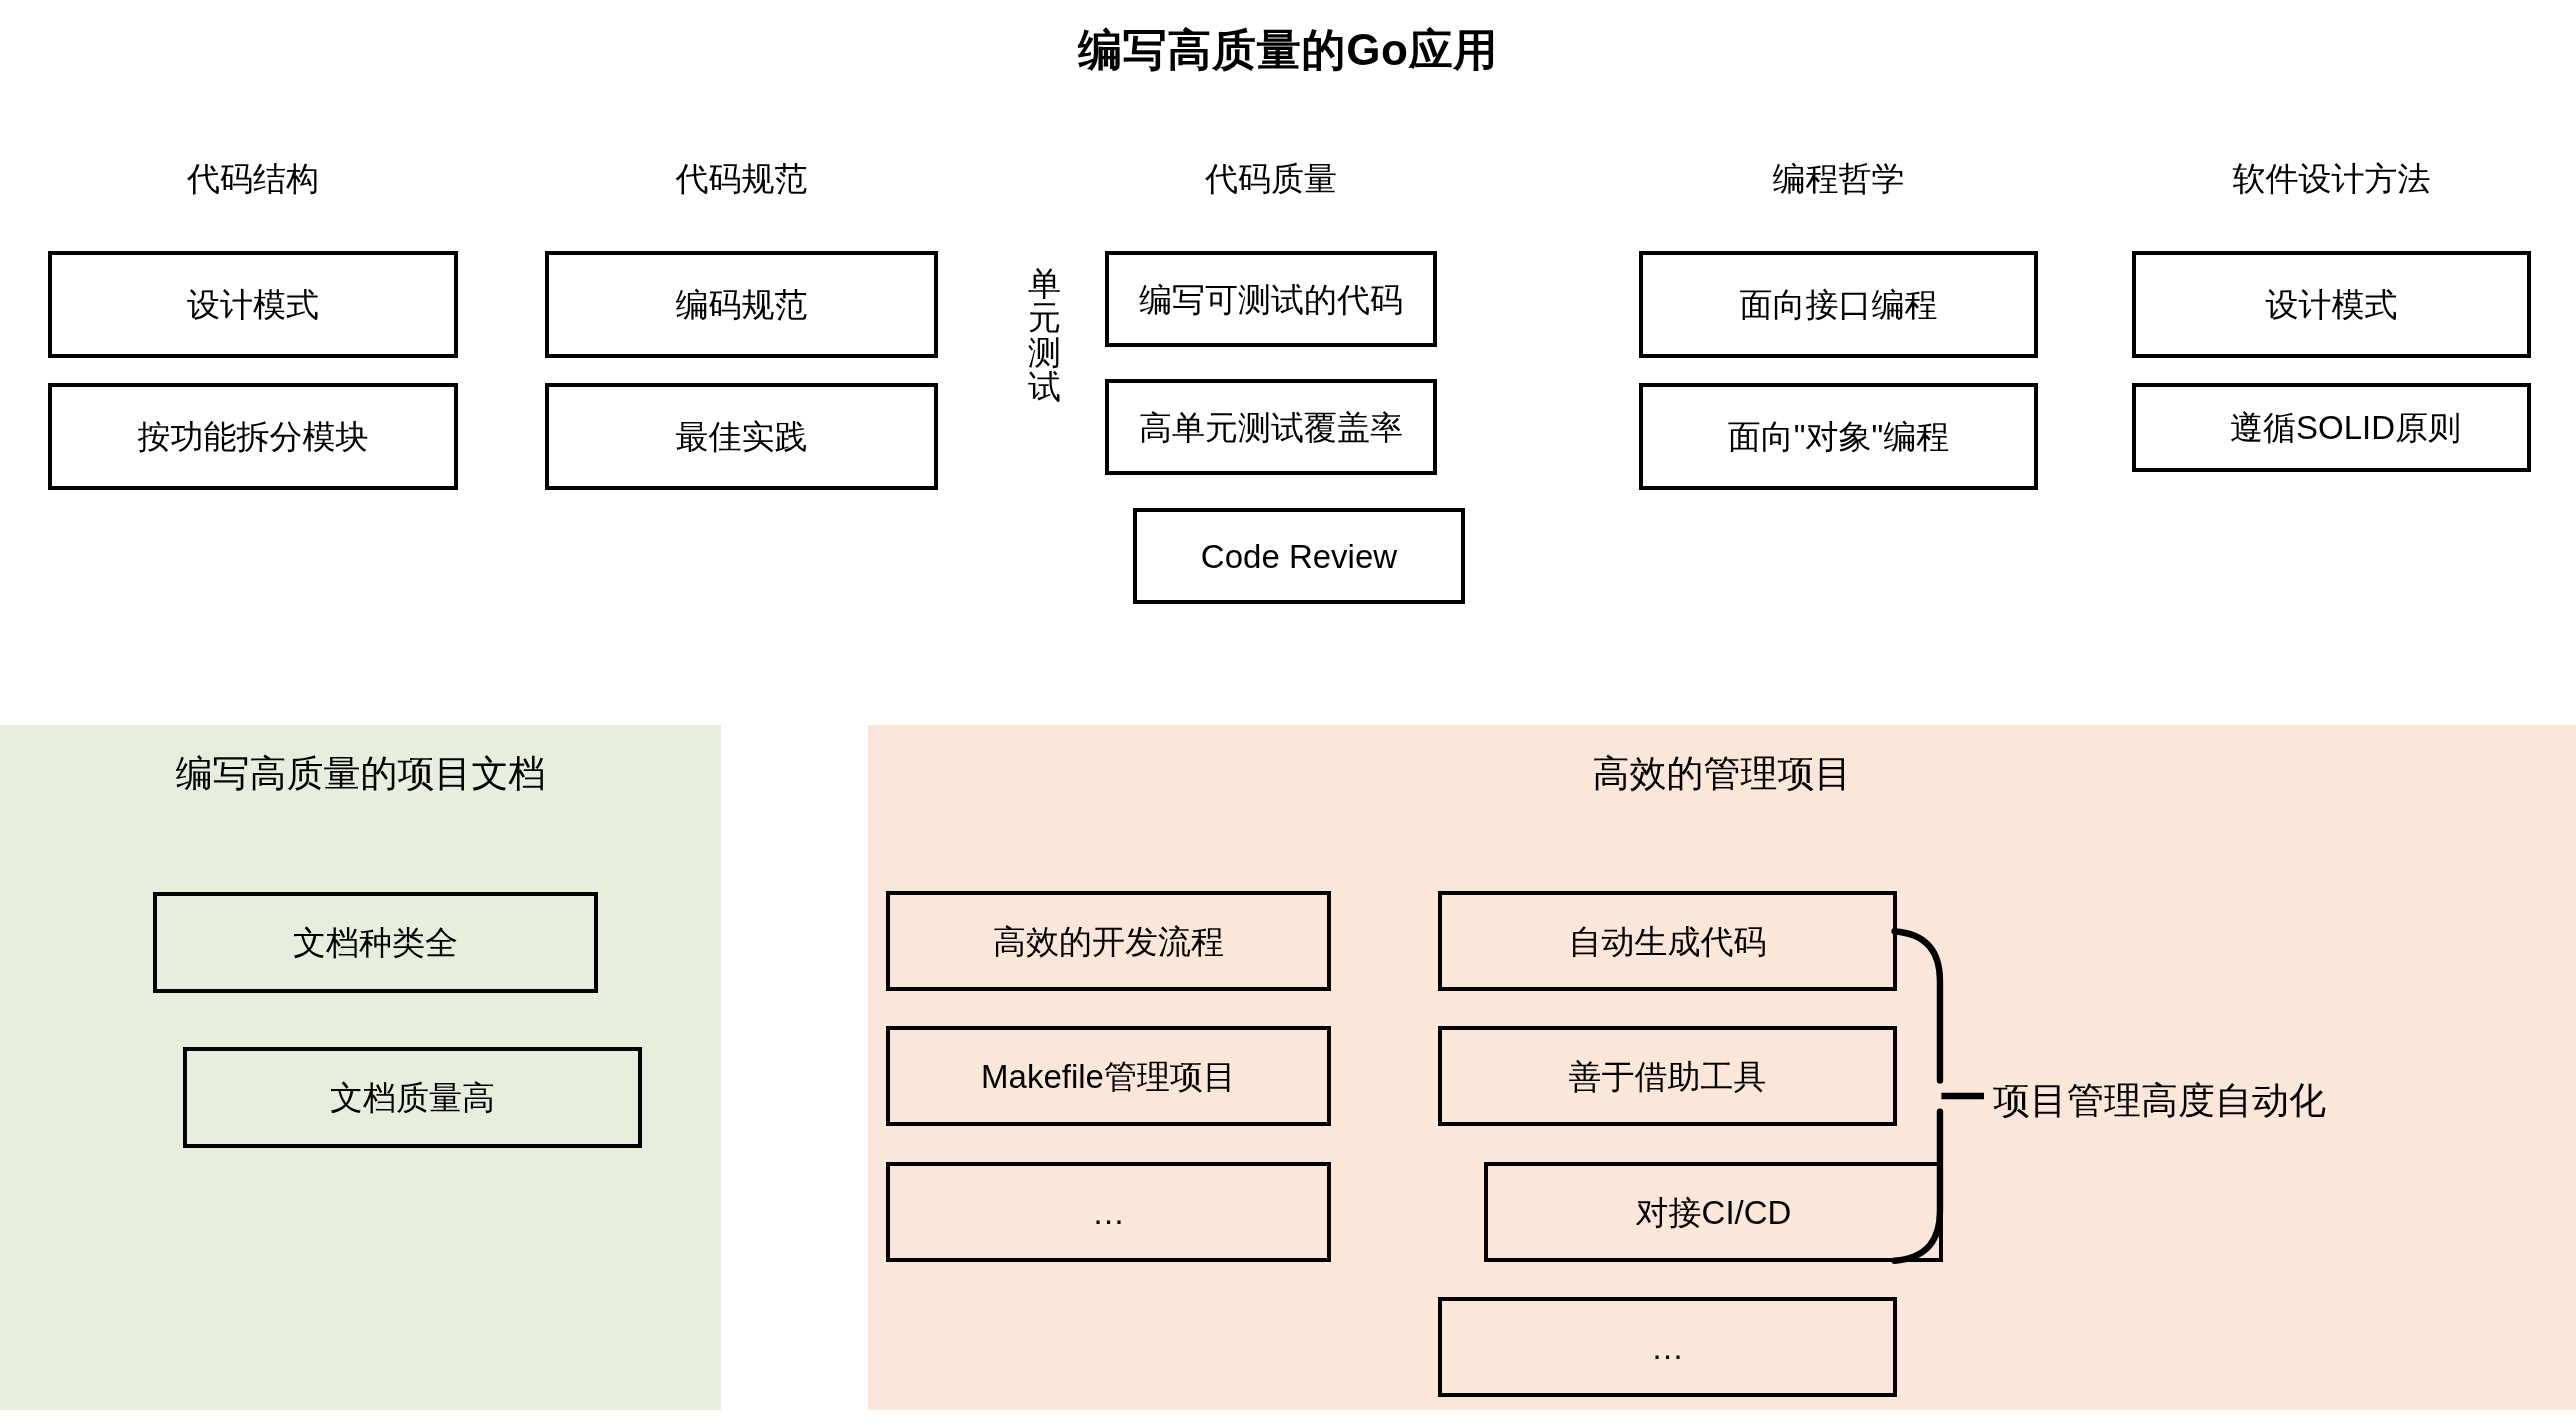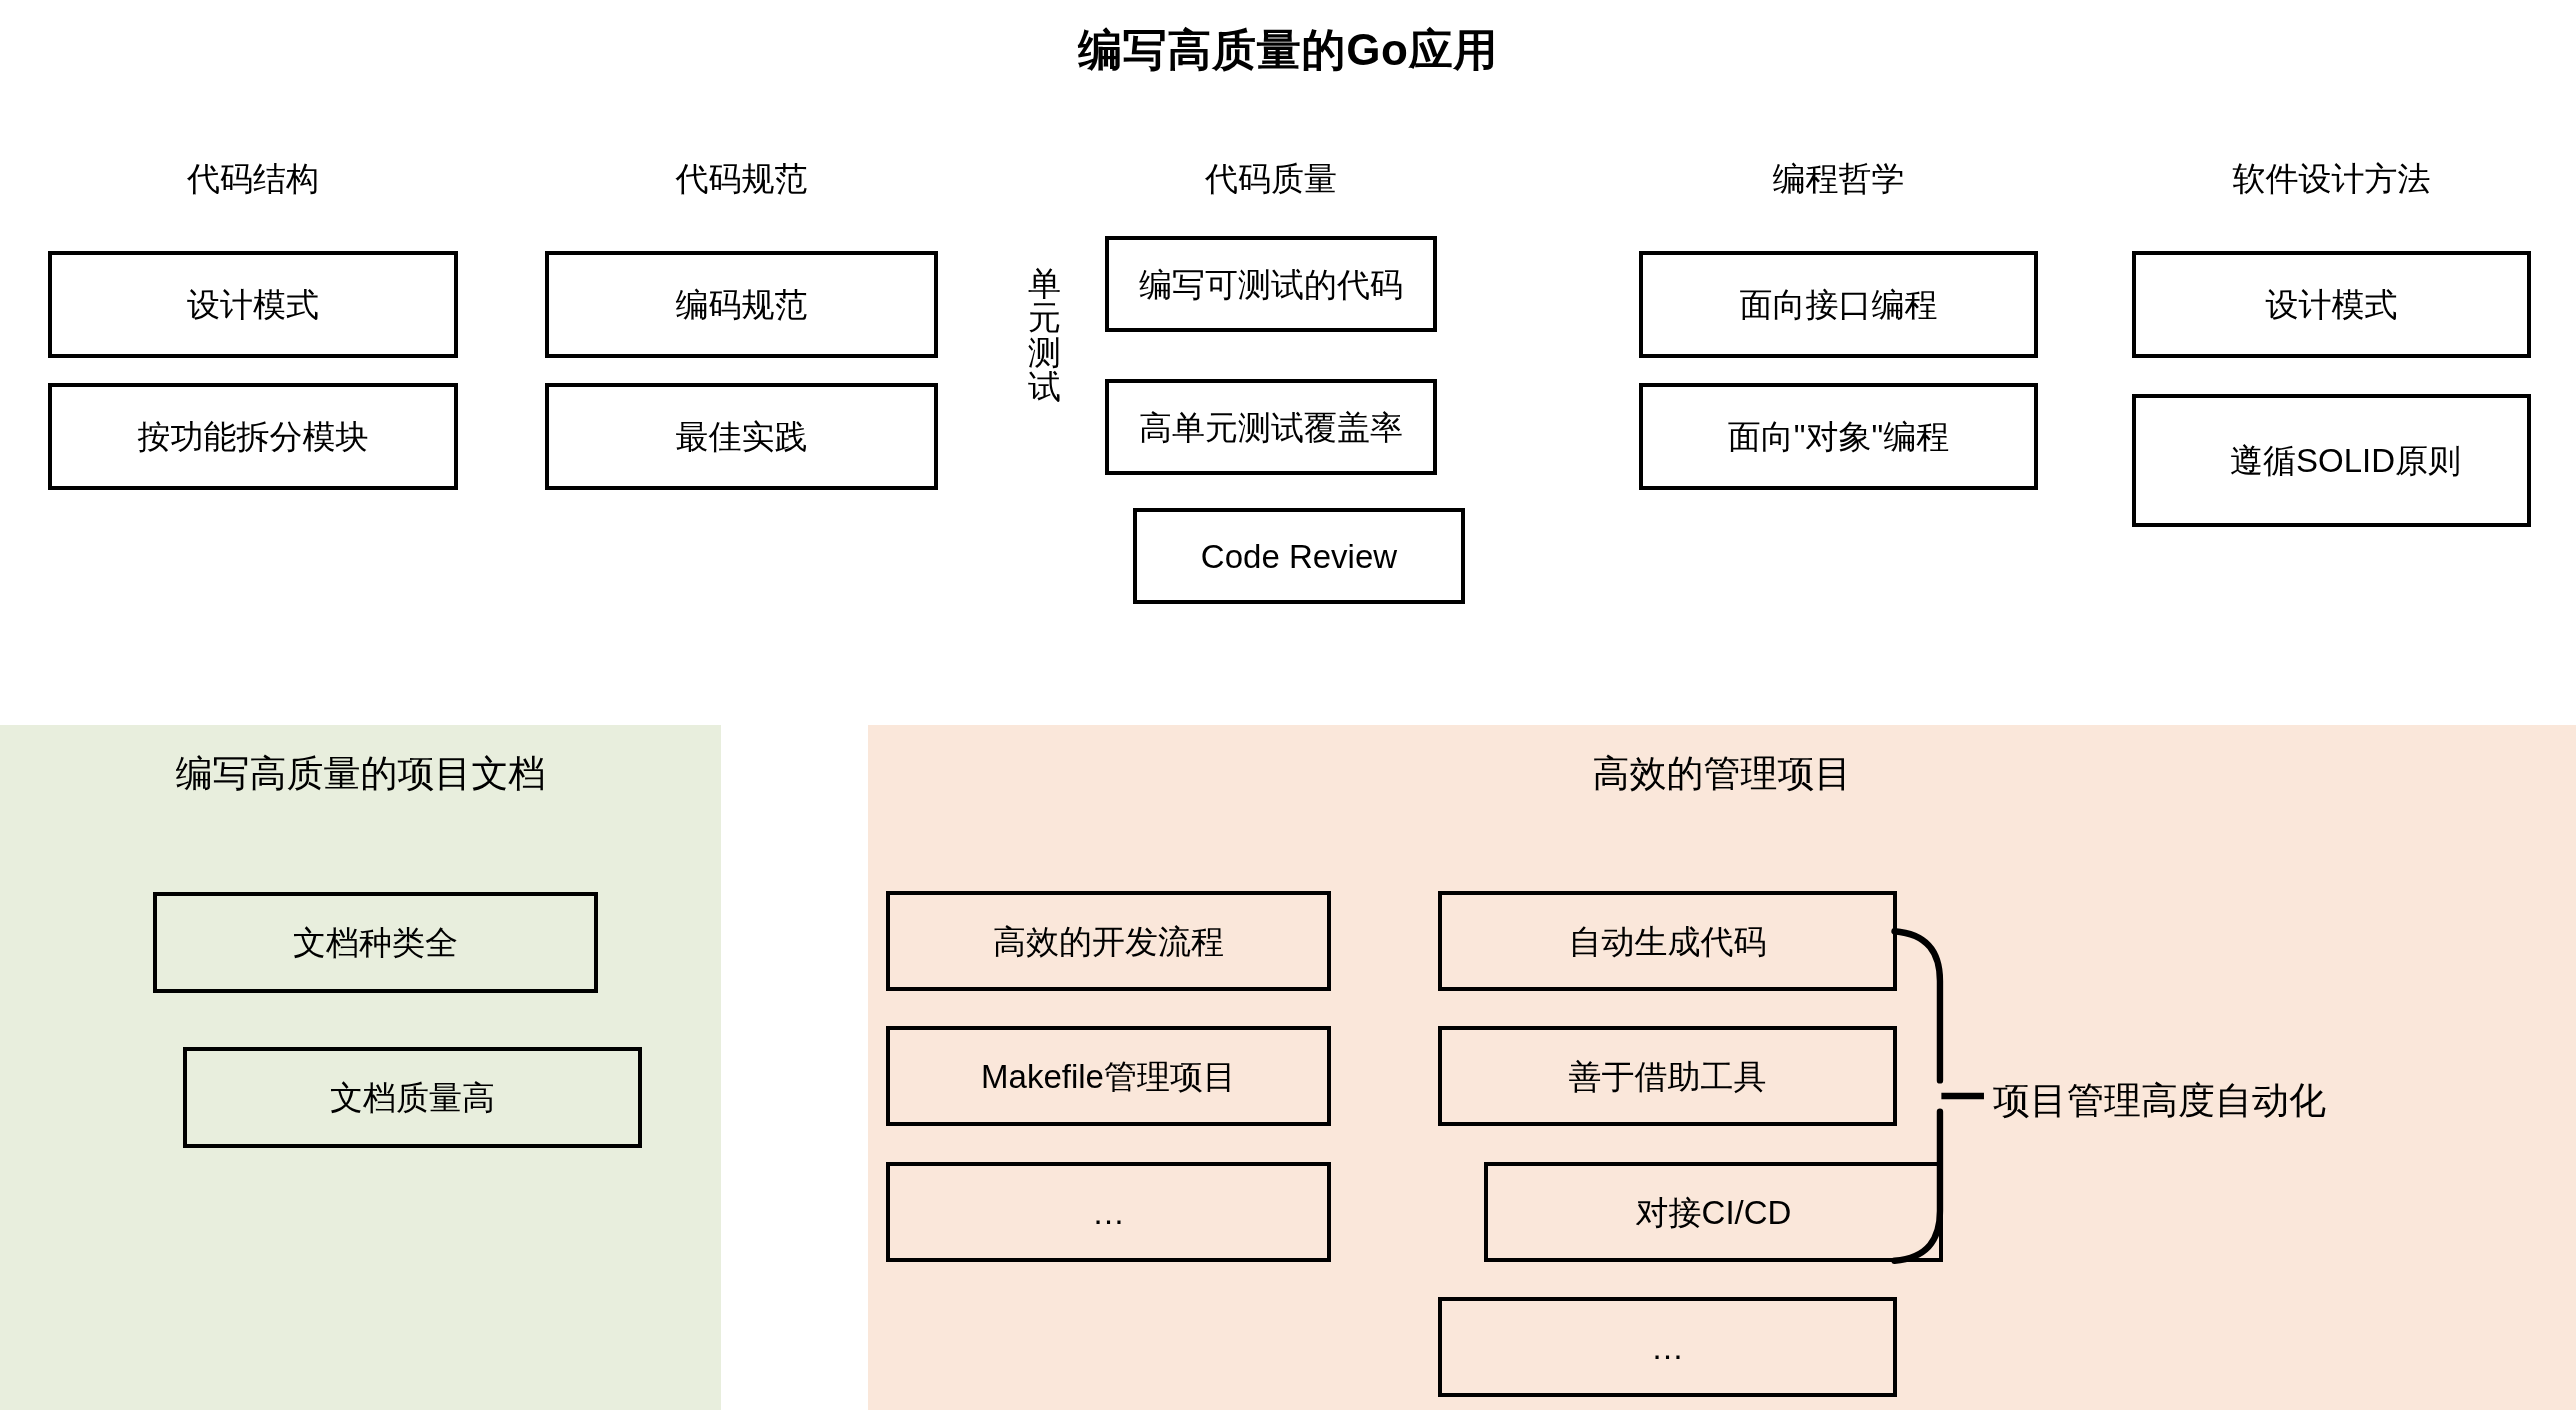--- a/index.html
+++ b/index.html
@@ -50,37 +50,37 @@
 <div class="abs col-header" style="left:545px;top:157px;width:393px;">代码规范</div>
 
 <div class="abs node-box" style="left:545px;top:251px;width:393px;height:107px;">编码规范</div>
 
 <div class="abs node-box" style="left:545px;top:383px;width:393px;height:107px;">最佳实践</div>
 
 <div class="abs col-header" style="left:1105px;top:157px;width:332px;">代码质量</div>
 
 <div class="abs" id="unit-test-label" style="left:1021px;top:267px;">单元测试</div>
 
-<div class="abs node-box" style="left:1105px;top:236px;width:332px;height:96px;">编写可测试的代码</div>
+<div class="abs node-box" style="left:1105px;top:251px;width:332px;height:96px;">编写可测试的代码</div>
 
 <div class="abs node-box" style="left:1105px;top:379px;width:332px;height:96px;">高单元测试覆盖率</div>
 
 <div class="abs node-box" style="left:1105px;top:508px;width:332px;height:96px;margin-left:28px;">Code Review</div>
 
 <div class="abs col-header" style="left:1639px;top:157px;width:399px;">编程哲学</div>
 
 <div class="abs node-box" style="left:1639px;top:251px;width:399px;height:107px;">面向接口编程</div>
 
 <div class="abs node-box" style="left:1639px;top:383px;width:399px;height:107px;">面向"对象"编程</div>
 
 <div class="abs col-header" style="left:2132px;top:157px;width:399px;">软件设计方法</div>
 
 <div class="abs node-box" style="left:2132px;top:251px;width:399px;height:107px;">设计模式</div>
 
-<div class="abs node-box" style="left:2132px;top:394px;width:399px;height:133px;padding-left:28px;">遵循SOLID原则</div>
+<div class="abs node-box" style="left:2132px;top:383px;width:399px;height:89px;padding-left:28px;">遵循SOLID原则</div>
 
 <div class="abs panel" id="panel-docs" style="left:0px;top:725px;width:721px;height:685px;"></div>
 
 <div class="abs panel-title" style="left:0px;top:749px;width:721px;">编写高质量的项目文档</div>
 
 <div class="abs node-box" style="left:153px;top:892px;width:445px;height:101px;">文档种类全</div>
 
 <div class="abs node-box" style="left:153px;top:1047px;width:459px;height:101px;margin-left:30px;">文档质量高</div>
 
 <div class="abs panel" id="panel-manage" style="left:868px;top:725px;width:1708px;height:685px;"></div>

